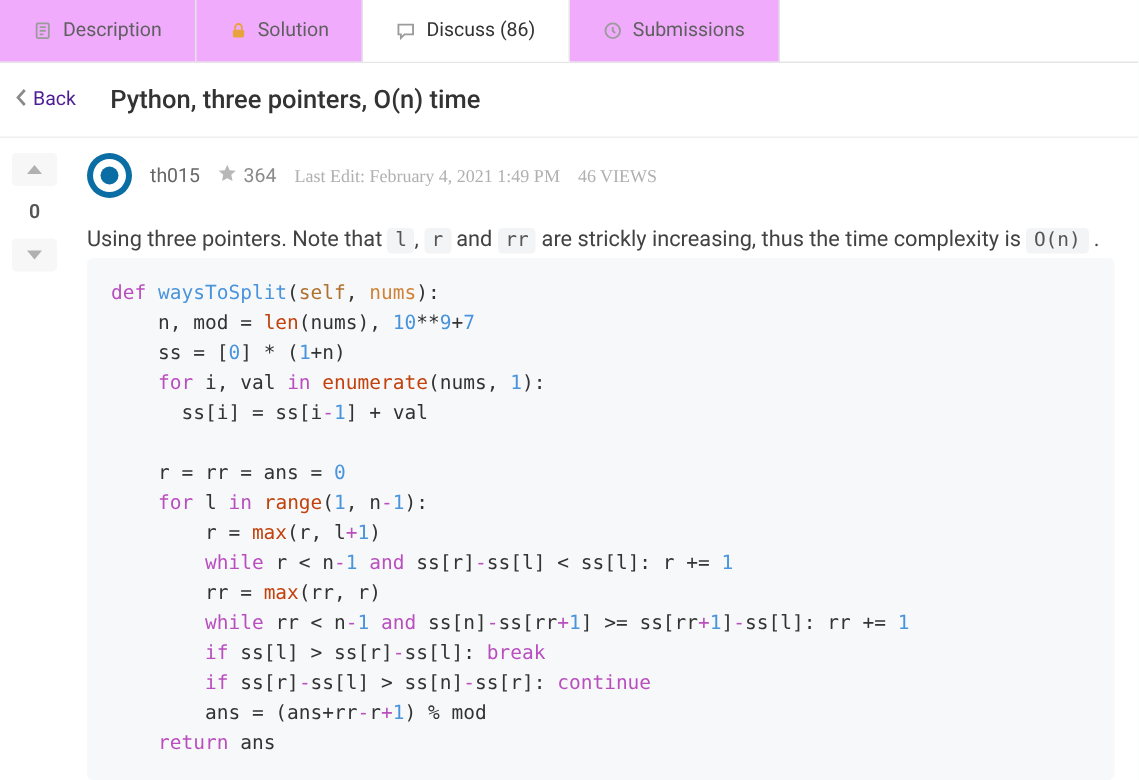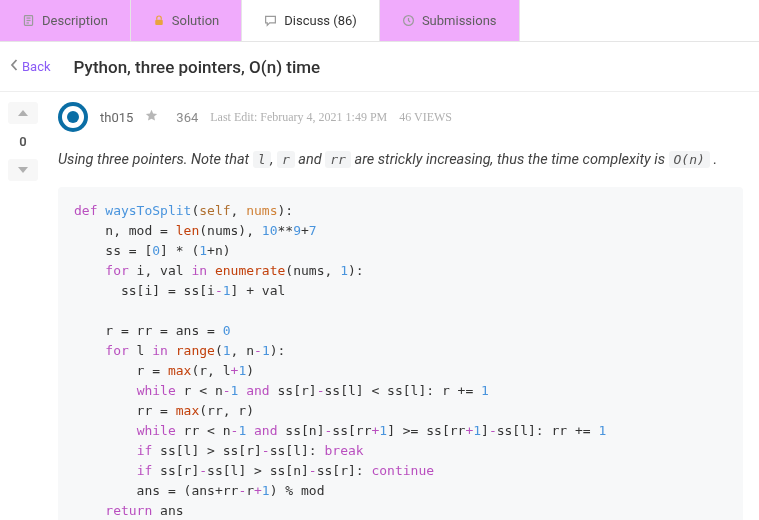--- a/index.html
+++ b/index.html
@@ -36,21 +36,21 @@
   .header-row {
     display: flex;
     align-items: center;
     border-bottom: 1px solid #eee;
     height: 50px;
   }
   .back {
     display: flex;
     align-items: center;
     gap: 3px;
-    color: #8b5cf6;
+    color: #4c1d95;
     font-size: 13px;
     padding: 0 15px 0 10px;
     cursor: pointer;
   }
   .title {
     font-size: 17px;
     font-weight: 500;
     color: #333;
     padding-left: 8px;
   }
@@ -104,29 +104,27 @@
   }
   .avatar::before{
     content:""; position:absolute; inset:4px; border-radius:50%;
     background:#fff;
   }
   .avatar::after{
     content:""; position:absolute; left:9px; top:9px; width:12px; height:12px; border-radius:50%;
     background:#0a6ea5;
   }
   .username { color: #666; }
-  .rep { display:flex; align-items:center; gap:18px; color:#b7b7b7; }
+  .rep { display:flex; align-items:center; gap:4px; color:#b7b7b7; }
   .rep-num { color:#8a8a8a; }
   .lastedit, .views { color: #b0b0b0; font-size: 12px; font-family: Liberation Serif, serif; }
   .body-text {
     font-size: 14.5px;
     color: #424242;
     line-height: 1.6;
-    margin-bottom: 16px;
-    font-style: italic;
   }
   .body-text code {
     background: #f3f4f5;
     padding: 1px 5px;
     border-radius: 3px;
     font-family: ui-monospace, SFMono-Regular, Menlo, monospace;
     font-size: 13px;
     color: #555;
   }
   .code-block {

